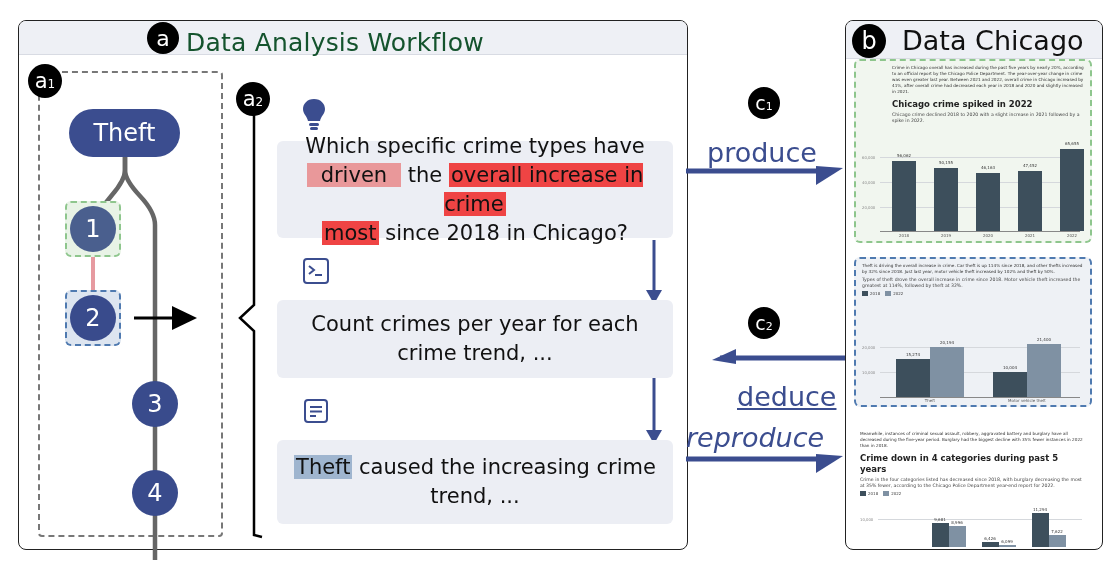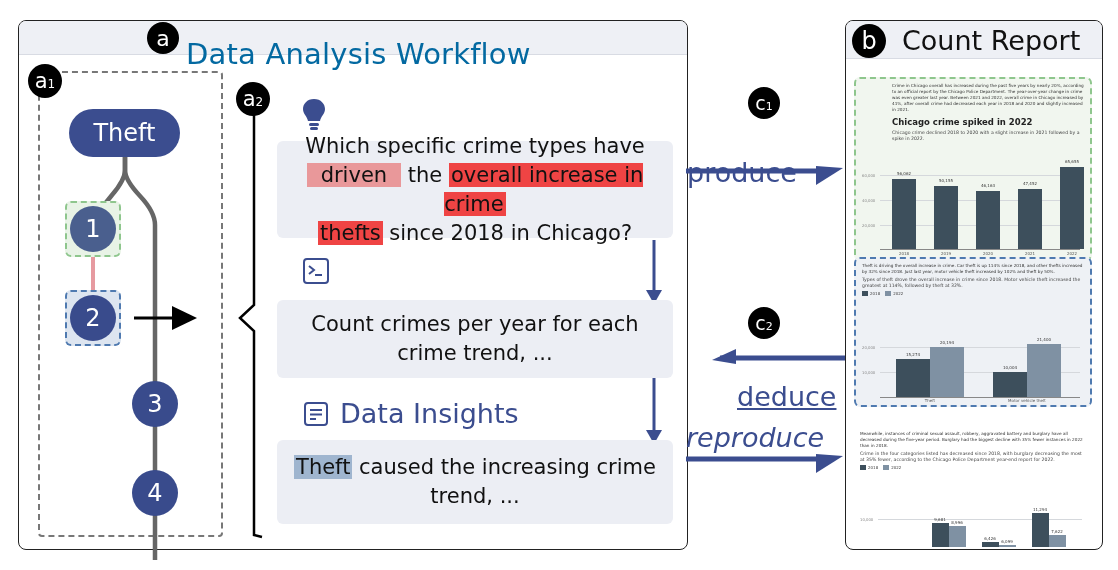--- a/index.html
+++ b/index.html
@@ -15,22 +15,22 @@
   
   #panel-a {
     position: absolute; left: 18px; top: 20px; width: 670px; height: 530px;
     border: 1.5px solid #222; border-radius: 8px; background: #fff; overflow: hidden;
   }
   #panel-a .header {
     position: absolute; left: 0; top: 0; width: 100%; height: 34px;
     background: #eef0f5; border-bottom: 1px solid #d8dbe3;
   }
   #panel-a .title {
-    position: absolute; left: 167px; top: 17px; font-size: 29px; line-height: 32px;
-    color: #0369a1; letter-spacing: 0.2px;
+    position: absolute; left: 167px; top: 6px; font-size: 25px; line-height: 32px;
+    color: #14532d; letter-spacing: 0.2px;
   }
 
   
   #a1-box {
     position: absolute; left: 38px; top: 71px; width: 185px; height: 466px;
     border: 2px dashed #777; border-radius: 4px;
   }
 
   .data-pill {
     position: absolute; left: 69px; top: 109px; width: 111px; height: 48px;
@@ -79,21 +79,21 @@
     position: absolute; left: 0; top: 0; width: 100%; height: 38px;
     background: #eef0f5; border-bottom: 1px solid #d8dbe3;
   }
   #panel-b .title {
     position: absolute; left: 56px; top: 3px; font-size: 27px; line-height: 34px; color: #111;
   }
 
   .report-card {
     position: absolute; left: 8px; width: 238px; border-radius: 6px; padding: 4px 6px;
   }
-  .report-card.green { top: 56px; height: 184px; border: 2.5px dashed #8ec68d; background: #f1f6ef; padding-left: 36px; }
+  .report-card.green { top: 38px; height: 184px; border: 2.5px dashed #8ec68d; background: #f1f6ef; padding-left: 36px; }
   .report-card.blue { top: 236px; height: 150px; border: 2.5px dashed #4f7ab0; background: #eef1f5; }
   .report-card.plain { top: 406px; height: 120px; border: none; background: #fff; }
 
   .rc-para { font-size: 4.2px; line-height: 6px; color: #333; }
   .rc-title { font-size: 8.5px; font-weight: bold; color: #222; margin-top: 4px; line-height: 11px; }
   .rc-sub { font-size: 4.6px; line-height: 6px; color: #444; margin-top: 2px; }
   .rc-legend { display: flex; gap: 5px; font-size: 4px; color: #444; margin-top: 2px; align-items: center; }
   .rc-legend .sw { display: inline-block; width: 6px; height: 5px; margin-right: 2px; vertical-align: middle; }
 
   .chart-area { position: absolute; left: 6px; right: 6px; }
@@ -168,21 +168,21 @@
   <svg width="24" height="34" viewBox="0 0 24 34">
     <path d="M12 2 C5 2 1 7 1 12 C1 17 5 19 6 24 L18 24 C19 19 23 17 23 12 C23 7 19 2 12 2 Z" fill="#3b4d8f"></path>
     <rect x="7" y="26" width="10" height="3" rx="1.5" fill="#3b4d8f"></rect>
     <rect x="8" y="30" width="8" height="3" rx="1.5" fill="#3b4d8f"></rect>
   </svg>
 </div>
 <div class="card" style="top:141px; height:97px;">
   <div>
     <span>Which specific crime types have</span><br>
     <span class="hl-red">driven</span><span> the </span><span class="hl-green">overall increase in crime</span><br>
-    <span class="hl-green">thefts</span><span> since 2018 in Chicago?</span>
+    <span class="hl-green">most</span><span> since 2018 in Chicago?</span>
   </div>
 </div>
 
 <div class="section-title" style="left:302px; top:257px;">
   <svg width="28" height="28" viewBox="0 0 28 28">
     <rect x="2" y="2" width="24" height="24" rx="3" fill="none" stroke="#3b4d8f" stroke-width="2"></rect>
     <path d="M7 9 L12 13 L7 17" stroke="#3b4d8f" stroke-width="2" fill="none"></path>
     <line x1="13" y1="18" x2="20" y2="18" stroke="#3b4d8f" stroke-width="2"></line>
   </svg>
 </div>
@@ -190,47 +190,46 @@
   <span>Count crimes per year for each crime trend, ...</span>
 </div>
 
 <div class="section-title" style="left:302px; top:397px;">
   <svg width="28" height="28" viewBox="0 0 28 28">
     <rect x="3" y="3" width="22" height="22" rx="3" fill="none" stroke="#3b4d8f" stroke-width="2"></rect>
     <line x1="8" y1="10" x2="20" y2="10" stroke="#3b4d8f" stroke-width="2"></line>
     <line x1="8" y1="14.5" x2="20" y2="14.5" stroke="#3b4d8f" stroke-width="2"></line>
     <line x1="8" y1="19" x2="14" y2="19" stroke="#3b4d8f" stroke-width="2"></line>
   </svg>
-  <span>Data Insights</span>
 </div>
 <div class="card" style="top:440px; height:84px;">
   <div>
     <span class="hl-blue">Theft</span><span> caused the increasing crime trend, ...</span>
   </div>
 </div>
 
 <div class="badge" style="left:748px; top:87px; width:32px; height:32px; font-size:19px;">
   <span>c</span>
     <span style="font-size:11px; margin-top:6px;">1</span>
 </div>
-<div class="conn-label" style="left:687px; top:138px;margin-top:20px;">produce</div>
+<div class="conn-label" style="left:707px; top:138px;">produce</div>
 
 <div class="badge" style="left:748px; top:307px; width:32px; height:32px; font-size:19px;">
   <span>c</span>
     <span style="font-size:11px; margin-top:6px;">2</span>
 </div>
 <div class="conn-label" style="left:737px; top:382px;text-decoration:underline;">deduce</div>
 <div class="conn-label" style="left:686px; top:423px;font-style:italic;">reproduce</div>
 
 <div id="panel-b">
   <div class="header"></div>
   <div class="badge" style="left:6px; top:3px; width:34px; height:34px; font-size:24px;">
     <span>b</span>
   </div>
-  <div class="title">Count Report</div>
+  <div class="title">Data Chicago</div>
 
   <div class="report-card green">
     <div class="rc-para">Crime in Chicago overall has increased during the past five years by nearly 20%, according to an official report by the Chicago Police Department. The year-over-year change in crime was even greater last year. Between 2021 and 2022, overall crime in Chicago increased by 41%, after overall crime had decreased each year in 2018 and 2020 and slightly increased in 2021.</div>
     <div class="rc-title">Chicago crime spiked in 2022</div>
     <div class="rc-sub">Chicago crime declined 2018 to 2020 with a slight increase in 2021 followed by a spike in 2022.</div>
     <div class="chart-area" style="top:78px; height:96px;">
       <div class="gridline" style="top:18px;"></div>
         <div class="ytick" style="top:18px;">60,000</div>
       <div class="gridline" style="top:43px;"></div>
         <div class="ytick" style="top:43px;">40,000</div>
@@ -283,20 +282,21 @@
       <div class="bar" style="left:131px; width:34px; top:35px; height:25px; background:#3d4f5c;"></div>
       <div class="bar-label" style="left:148px; top:28px;">10,004</div>
       <div class="bar" style="left:165px; width:34px; top:7px; height:53px; background:#7f91a3;"></div>
       <div class="bar-label" style="left:182px; top:0px;">21,400</div>
       <div class="x-label" style="left:165px; top:61px;">Motor vehicle theft</div>
     </div>
   </div>
 
   <div class="report-card plain">
     <div class="rc-para">Meanwhile, instances of criminal sexual assault, robbery, aggravated battery and burglary have all decreased during the five-year period. Burglary had the biggest decline with 35% fewer instances in 2022 than in 2018.</div>
+    <div class="rc-title">Crime down in 4 categories during past 5 years</div>
     <div class="rc-sub">Crime in the four categories listed has decreased since 2018, with burglary decreasing the most at 35% fewer, according to the Chicago Police Department year-end report for 2022.</div>
     <div class="rc-legend">
       <span><span class="sw" style="background:#3d4f5c;"></span><span>2018</span></span>
       <span><span class="sw" style="background:#7f91a3;"></span><span>2022</span></span>
     </div>
     <div class="chart-area" style="top:76px; height:44px;">
       <div class="gridline" style="top:16px;"></div>
         <div class="ytick" style="top:16px;">10,000</div>
 
       <div class="bar" style="left:72px; width:17px; top:20px; height:24px; background:#3d4f5c;"></div>

